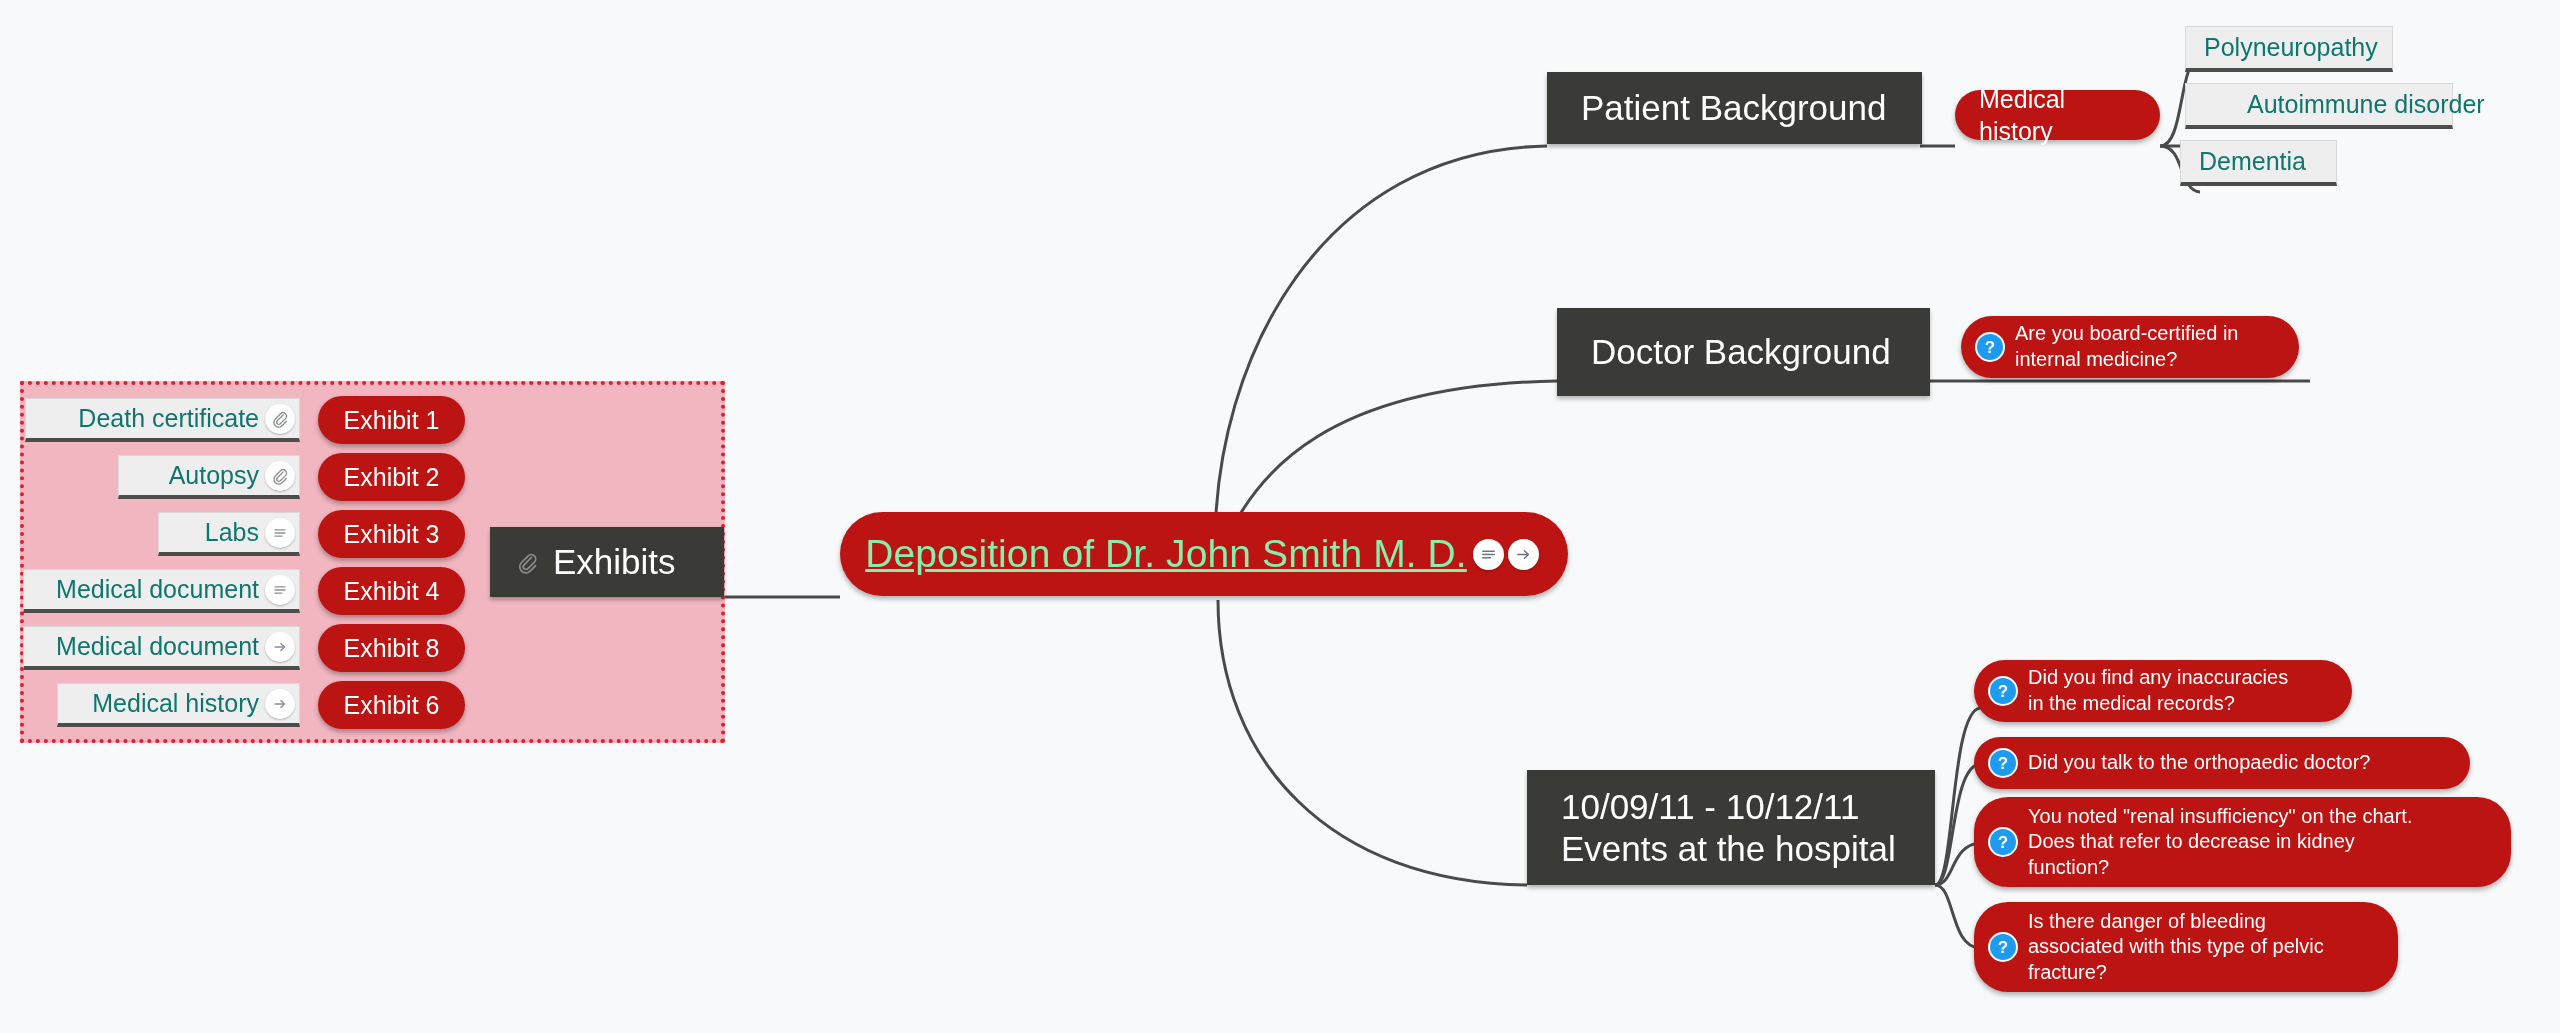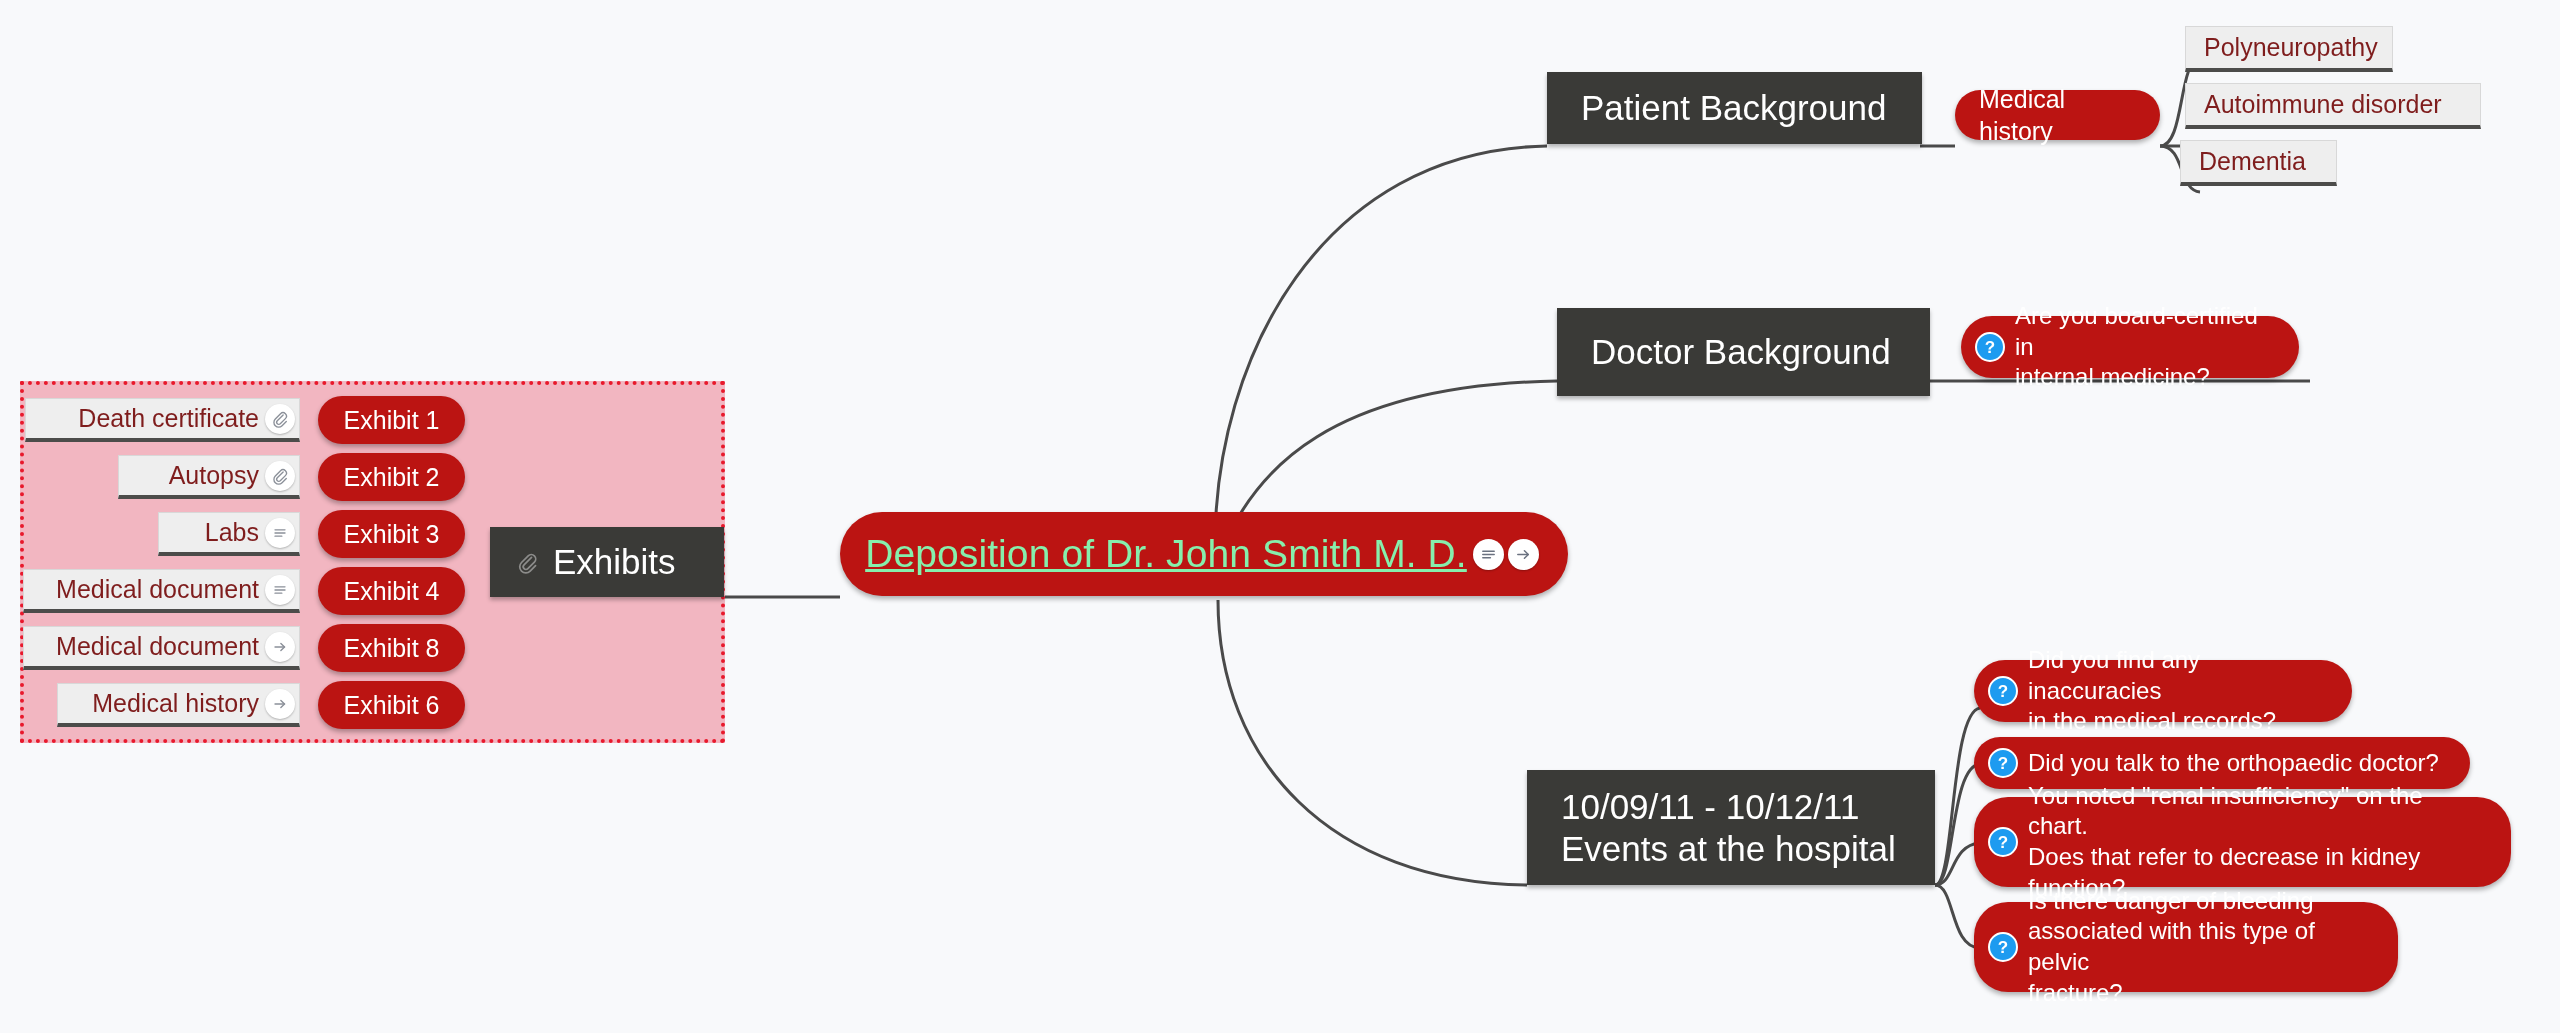--- a/index.html
+++ b/index.html
@@ -71,36 +71,36 @@
   
   .pill-node {
     background: #bb1412;
     color: #ffffff;
     border-radius: 34px;
     display: flex;
     align-items: center;
     box-shadow: 0 3px 5px rgba(0,0,0,0.30);
   }
   .pill-label {
-    font-size: 24px;
+    font-size: 20px;
     line-height: 1.28;
     padding: 0 22px;
     white-space: pre-line;
   }
   .pill-node.with-q .pill-label { padding-left: 10px; padding-right: 24px; }
   .pill-node.exhibit { border-radius: 26px; justify-content: center; align-items: center; }
   .pill-node.exhibit .pill-label { font-size: 25px; padding: 0 18px; }
   .pill-node.med-hist .pill-label { font-size: 25px; padding: 0 24px; }
 
   
   .leaf-node {
     background: #eeeeee;
     border: 1px solid #d8d8d8;
     border-bottom: 4px solid #4c4c4a;
-    color: #7f1d1d;
+    color: #0f766e;
     display: flex;
     align-items: center;
     box-sizing: border-box;
   }
   .leaf-label {
     font-size: 25px;
     padding: 0 18px;
     white-space: nowrap;
   }
   .leaf-node.exhibit-leaf {
@@ -242,21 +242,21 @@
   </div>
 
   <div class="node pill-node med-hist" style="left:1955px; top:90px; width:205px; height:50px;">
     <span class="pill-label">Medical history</span>
   </div>
 
   <div class="node leaf-node" style="left:2185px; top:26px; width:208px; height:46px;">
     <span class="leaf-label">Polyneuropathy</span>
   </div>
 
-  <div class="node leaf-node" style="left:2185px; top:83px; width:296px; height:46px;">
+  <div class="node leaf-node" style="left:2185px; top:83px; width:268px; height:46px;padding-left:43px;">
     <span class="leaf-label">Autoimmune disorder</span>
   </div>
 
   <div class="node leaf-node" style="left:2180px; top:140px; width:157px; height:46px;">
     <span class="leaf-label">Dementia</span>
   </div>
 
   <div class="node branch-node" style="left:1557px; top:308px; width:373px; height:88px;">
     <span class="branch-label">Doctor Background</span>
   </div>

